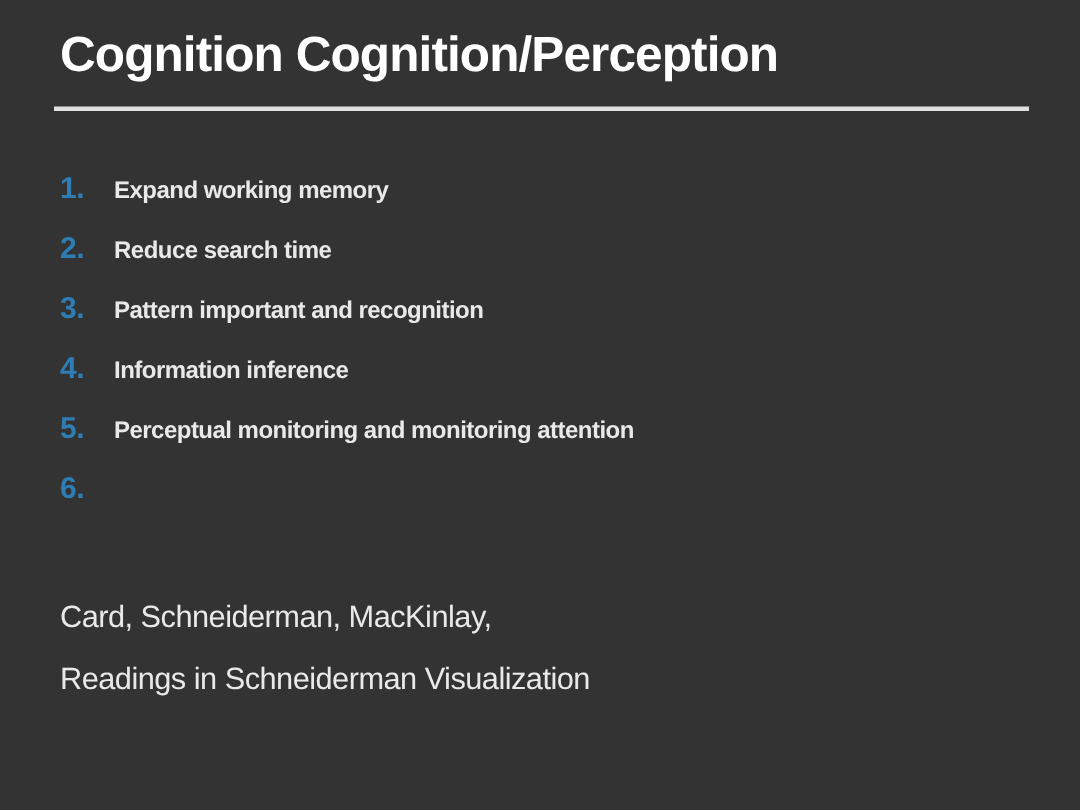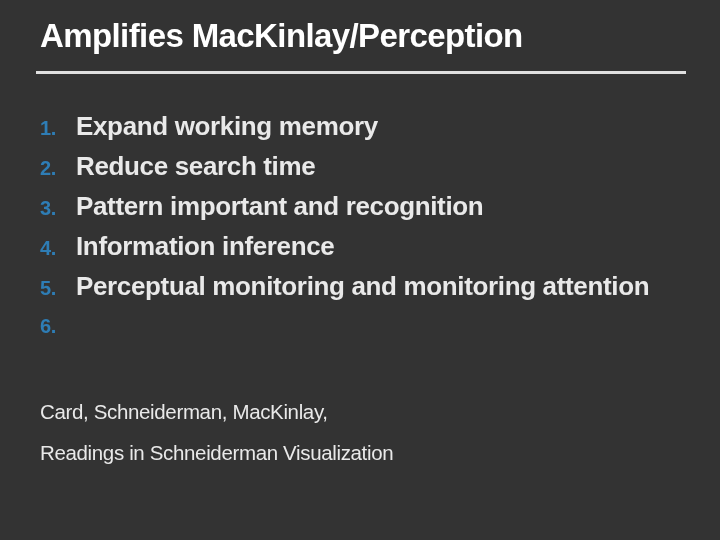--- a/index.html
+++ b/index.html
@@ -60,21 +60,21 @@
   .item-number {
     color: #2e7db5;
     font-size: 20px;
     font-weight: bold;
     width: 36px;
     flex: 0 0 36px;
     letter-spacing: -0.3px;
   }
   .item-label {
     color: #e9e9e9;
-    font-size: 26px;
+    font-size: 16px;
     font-weight: bold;
     letter-spacing: -0.35px;
     white-space: nowrap;
   }
 
   
   .citation {
     position: absolute;
     left: 40px;
     top: 391px;
@@ -87,21 +87,21 @@
     line-height: 41px;
     letter-spacing: -0.35px;
     white-space: nowrap;
   }
 </style>
 </head>
 <body>
 
 <div class="slide">
 
-  <div class="slide-title">Amplifies MacKinlay/Perception</div>
+  <div class="slide-title">Cognition Cognition/Perception</div>
 
   <div class="title-rule"></div>
 
   <div class="list">
 
     <div class="list-item">
       <span class="item-number">1.</span>
       <span class="item-label">Expand working memory</span>
     </div>
 

